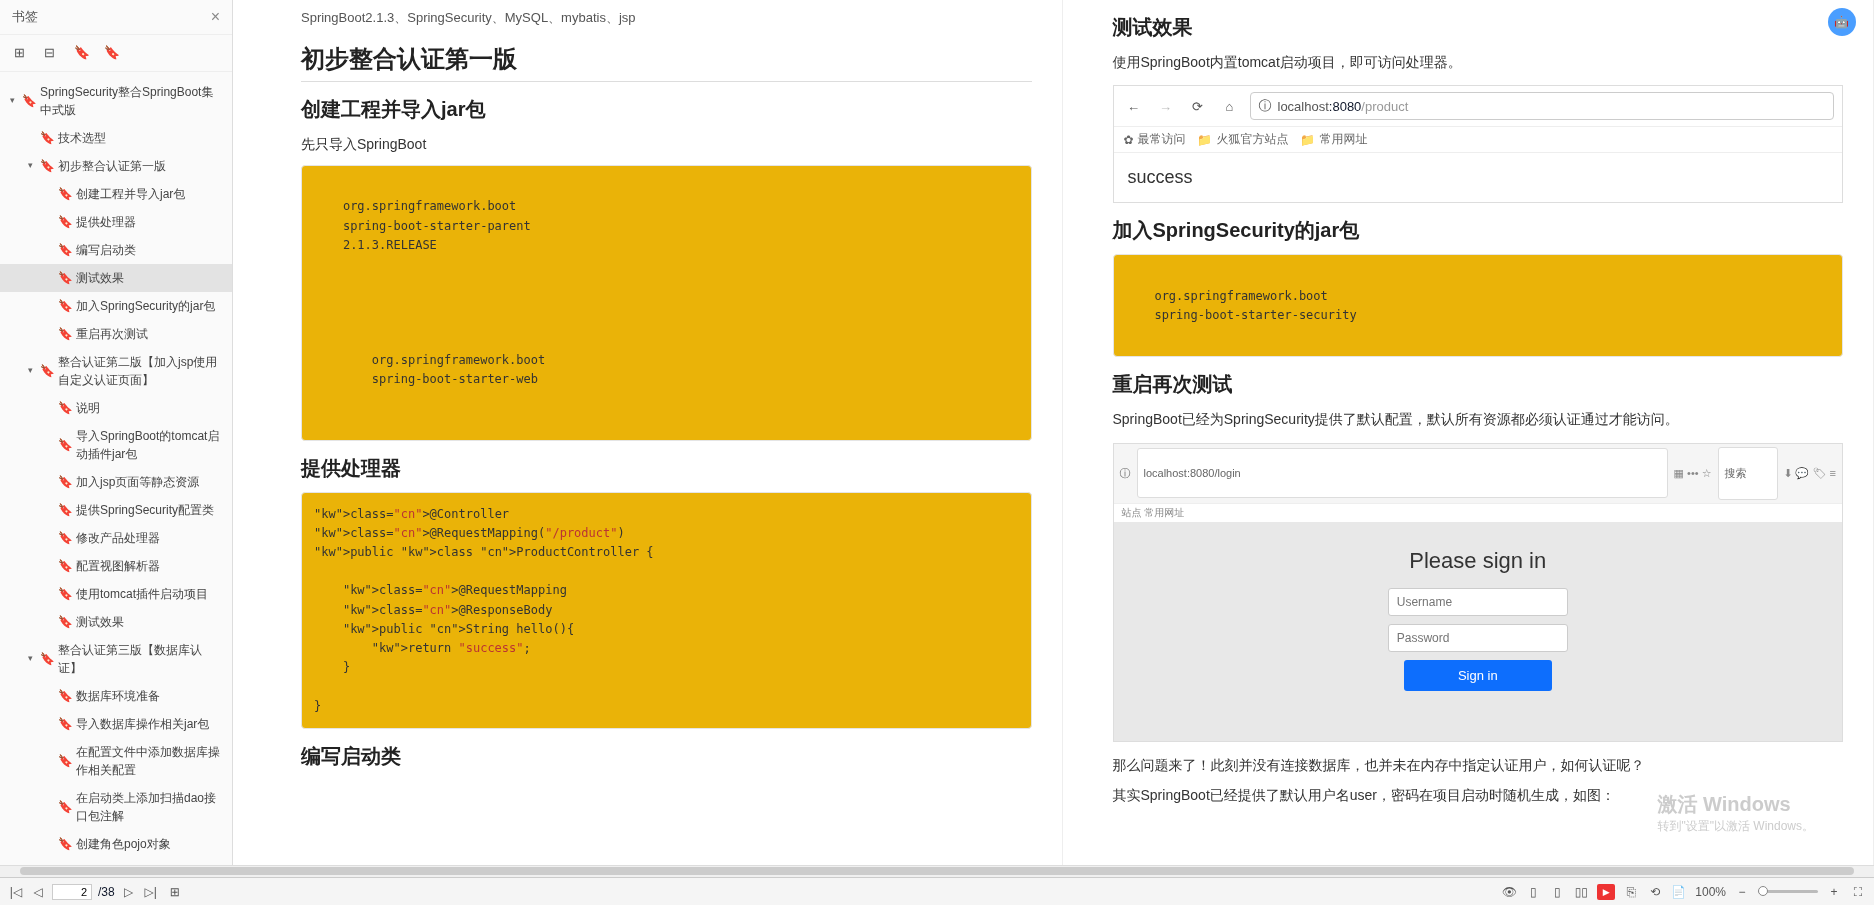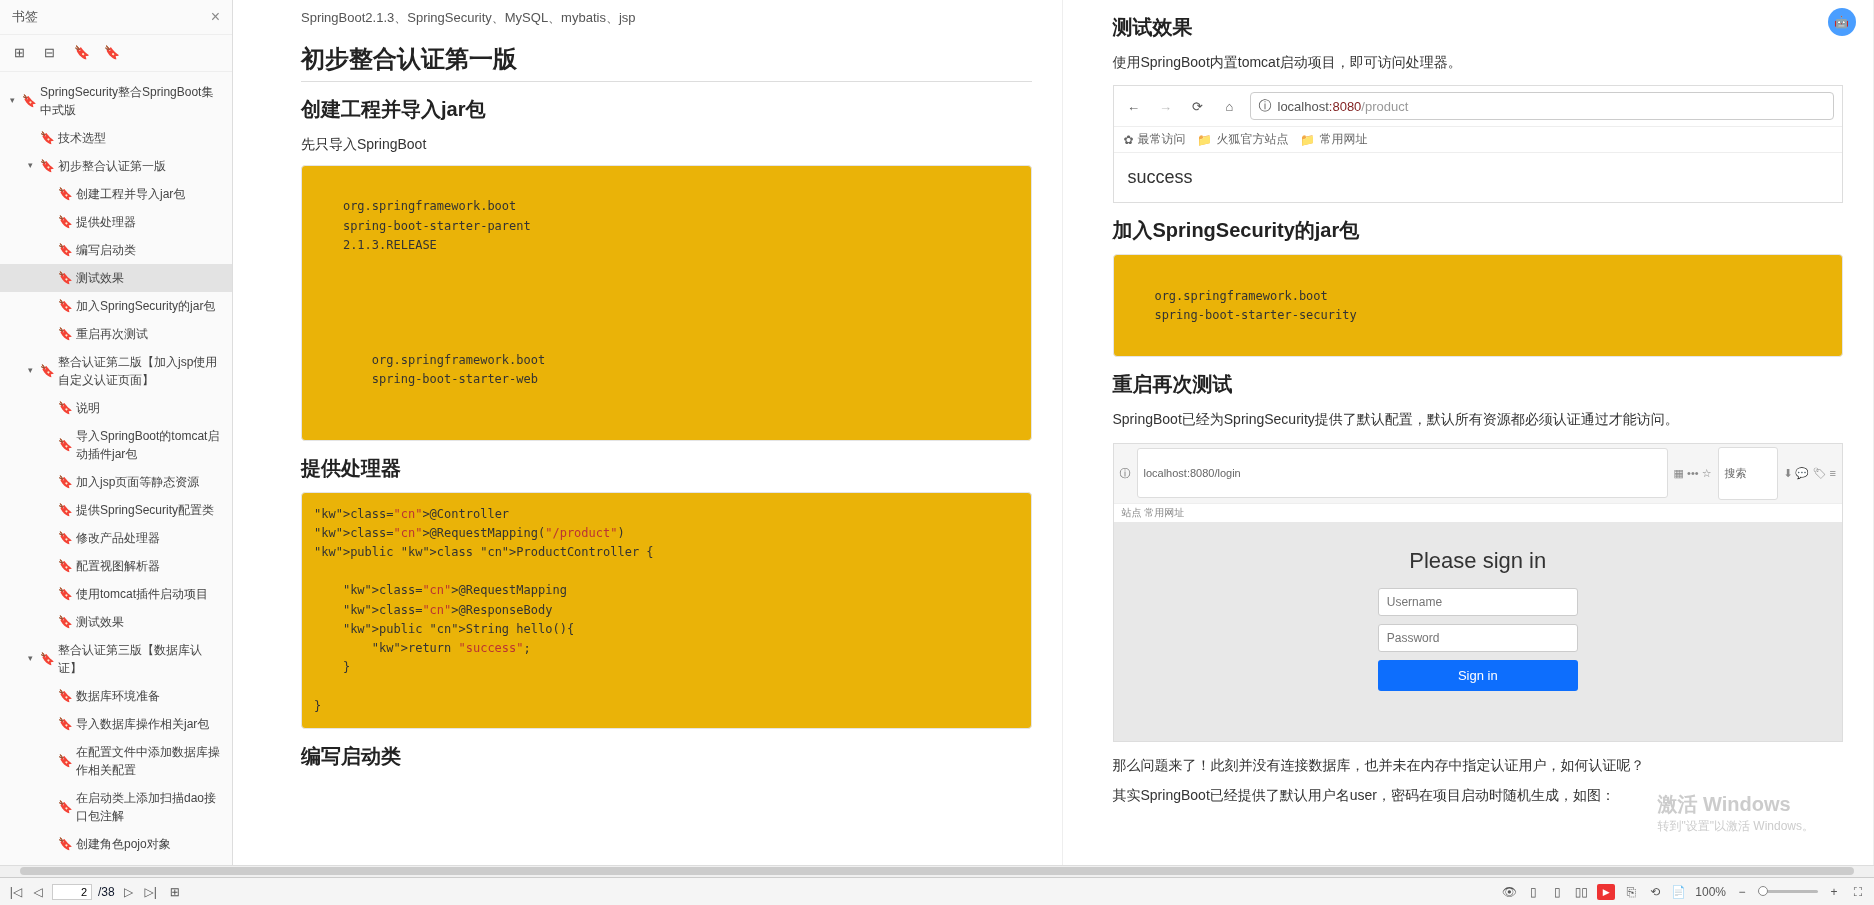--- a/index.html
+++ b/index.html
@@ -39,22 +39,22 @@
 .browser-fav { display: flex; gap: 12px; padding: 4px 10px; border-bottom: 1px solid #eee; font-size: 12px; color: #666; }
 .fav-item { display: flex; align-items: center; gap: 4px; }
 .browser-body { padding: 14px; min-height: 40px; }
 .success-text { font-size: 18px; color: #333; }
 .login-screenshot { border: 1px solid #ddd; margin: 12px 0; }
 .login-top { display: flex; align-items: center; padding: 3px 6px; gap: 6px; font-size: 11px; color: #666; border-bottom: 1px solid #eee; background: #f5f5f5; }
 .login-url { flex: 1; border: 1px solid #ddd; padding: 18px 6px; border-radius: 3px; background: #fff; }
 .login-sub { font-size: 10px; color: #888; padding: 2px 8px; }
 .login-body { background: #e8e8e8; padding: 26px 0 50px; display: flex; flex-direction: column; align-items: center; }
 .login-title { font-size: 22px; color: #333; margin-bottom: 14px; font-weight: 300; }
-.login-input { width: 200px; padding: 6px 8px; border: 1px solid #ccc; border-radius: 3px; margin-bottom: 8px; font-size: 12px; background: #fff; }
-.login-btn { width: 200px; padding: 8px; background: #0d6efd; color: #fff; border: none; border-radius: 3px; font-size: 13px; }
+.login-input { width: 180px; padding: 6px 8px; border: 1px solid #ccc; border-radius: 3px; margin-bottom: 8px; font-size: 12px; background: #fff; }
+.login-btn { width: 148px; padding: 8px; background: #0d6efd; color: #fff; border: none; border-radius: 3px; font-size: 13px; }
 .login-icons { display: flex; gap: 4px; color: #888; }
 .watermark { position: absolute; right: 60px; bottom: 30px; color: #ccc; pointer-events: none; }
 .watermark .wm1 { font-size: 20px; font-weight: bold; }
 .watermark .wm2 { font-size: 12px; }
 .status-bar { height: 28px; border-top: 1px solid #ccc; background: #f5f5f5; display: flex; align-items: center; padding: 0 8px; gap: 8px; font-size: 12px; color: #555; }
 .sb-group { display: flex; align-items: center; gap: 6px; }
 .sb-sep { flex: 1; }
 .page-input { width: 40px; text-align: right; border: 1px solid #ccc; padding: 1px 4px; font-size: 11px; }
 .zoom-slider { width: 60px; height: 3px; background: #bbb; position: relative; border-radius: 2px; }
 .zoom-handle { position: absolute; left: 0; top: -4px; width: 10px; height: 10px; border: 1px solid #888; border-radius: 50%; background: #fff; }
@@ -252,21 +252,21 @@
         <p>使用SpringBoot内置tomcat启动项目，即可访问处理器。</p>
 
         <div class="browser-box">
           <div class="browser-bar">
             <span class="nav-btn">←</span>
             <span class="nav-btn" style="color:#bbb">→</span>
             <span class="nav-btn">⟳</span>
             <span class="nav-btn">⌂</span>
             <div class="url-bar">
               <span>ⓘ</span>
-              <span><span class="url-host">localhost</span><span style="color:#7f1d1d">:8080</span><span style="color:#999">/product</span></span>
+              <span><span class="url-host">localhost</span><span style="color:#0f172a">:8080</span><span style="color:#999">/product</span></span>
             </div>
           </div>
           <div class="browser-fav">
             <span class="fav-item">✿ <span>最常访问</span></span>
             <span class="fav-item">📁 <span>火狐官方站点</span></span>
             <span class="fav-item">📁 <span>常用网址</span></span>
           </div>
           <div class="browser-body">
             <span class="success-text">success</span>
           </div>

